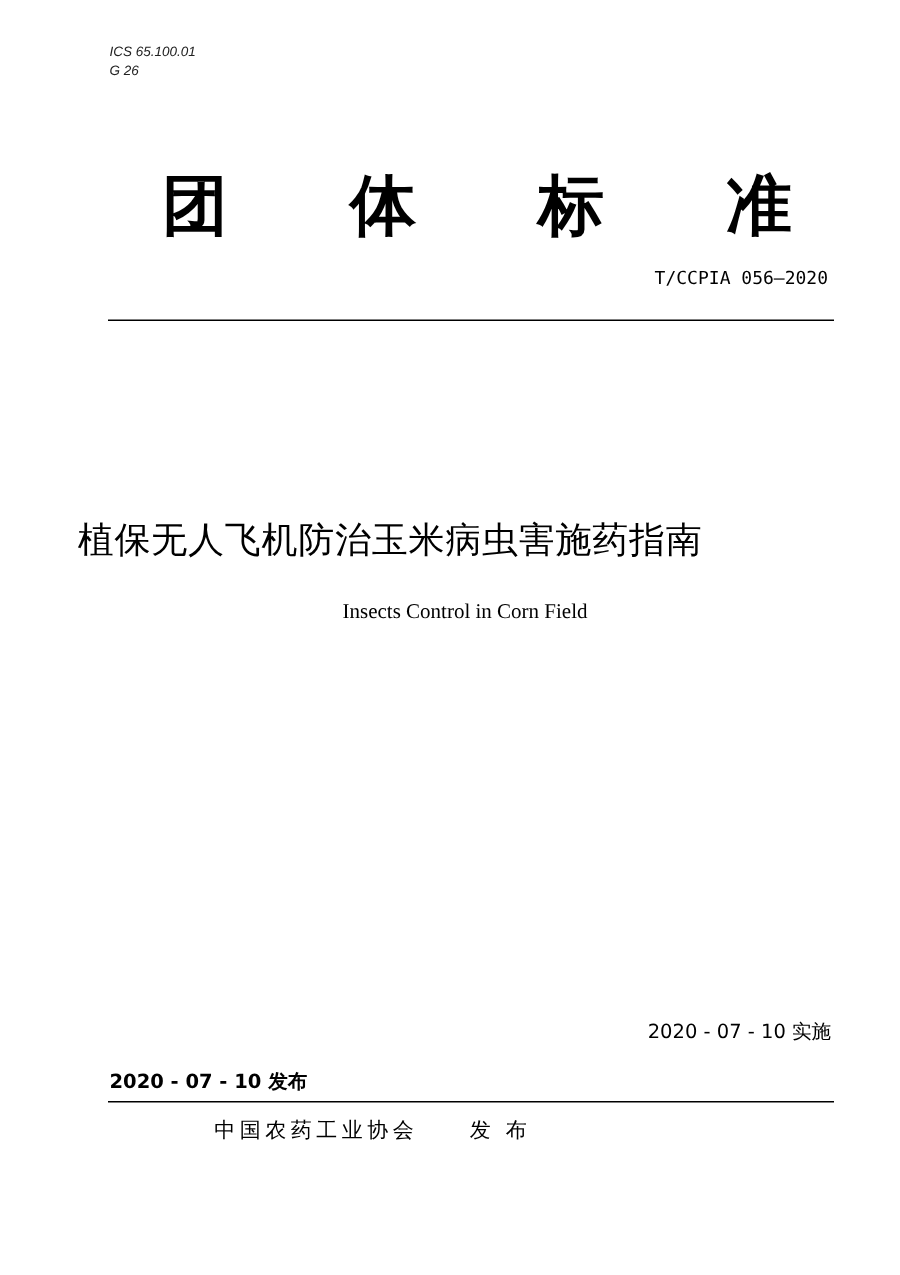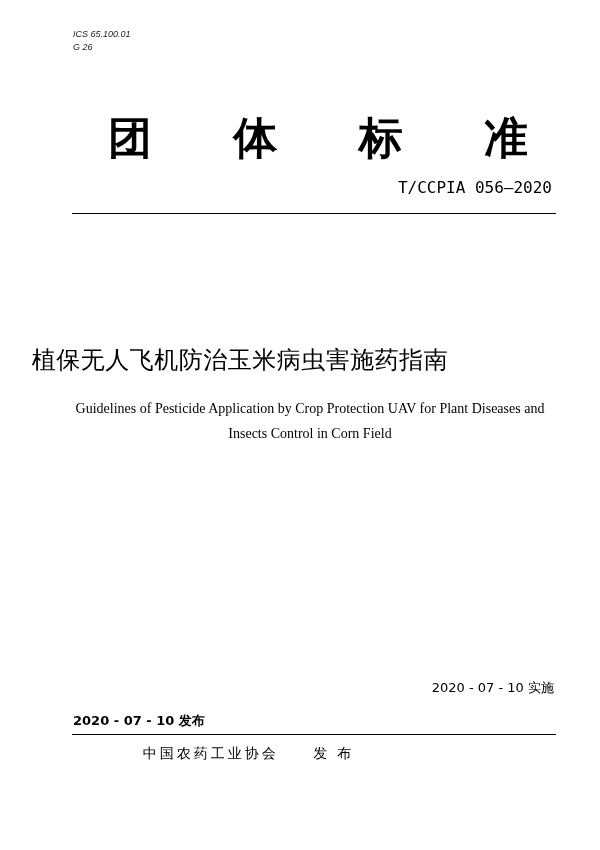--- a/index.html
+++ b/index.html
@@ -1,23 +1,23 @@
 <!DOCTYPE html>
 <html><head>
   <meta charset="utf-8">
   <style>
     html, body { margin: 0; padding: 0; background: #ffffff; }
     body { width: 600px; height: 850px; position: relative; overflow: hidden; color: #000; font-family: "DejaVu Sans", sans-serif; }
     .abs { position: absolute; }
     .ics { left: 73px; top: 28px; font-size: 9px; line-height: 13px; font-family: "Liberation Sans", sans-serif; color: #222; font-style: italic; }
     .title-row { left: 108px; top: 108px; width: 420px; height: 60px; display: flex; justify-content: space-between; align-items: center; }
     .title-row span { font-size: 44px; font-family: "DejaVu Sans", sans-serif; font-weight: bold; line-height: 60px; }
-    .code { right: 48px; top: 178px; font-size: 16px; font-family: "DejaVu Sans Mono", monospace; }
+    .code { right: 48px; top: 178px; font-size: 12px; font-family: "DejaVu Sans Mono", monospace; }
     .rule { left: 72px; width: 484px; height: 0; border-top: 1px solid #000; }
-    .cn-title { left: 0; width: 480px; top: 342px; text-align: center; font-size: 24px; line-height: 36px; font-family: "DejaVu Sans", sans-serif; letter-spacing: 0.5px; }
+    .cn-title { left: 0; width: 480px; top: 342px; text-align: center; font-size: 24px; line-height: 36px; font-family: "DejaVu Sans", sans-serif; letter-spacing: 0.5px; padding-left: 20px; }
     .en-title { left: 40px; width: 540px; top: 396px; text-align: center; font-size: 14px; line-height: 25px; font-family: "Liberation Serif", serif; }
     .date-left { left: 73px; top: 712px; font-size: 13px; font-family: "DejaVu Sans", sans-serif; font-weight: bold; }
     .date-right { right: 46px; top: 679px; font-size: 13px; font-family: "DejaVu Sans", sans-serif; text-align: center; }
     .publisher { left: 0; width: 504px; top: 745px; text-align: center; font-size: 14px; font-family: "DejaVu Sans", sans-serif; }
     .publisher .org { letter-spacing: 3px; }
     .publisher .act { margin-left: 30px; letter-spacing: 10px; }
   </style>
 </head>
 <body>
 
@@ -33,21 +33,20 @@
   <span>准</span>
 </div>
 
 <div class="abs code">T/CCPIA 056—2020</div>
 
 <div class="abs rule" style="top:213px;"></div>
 
 <div class="abs cn-title">植保无人飞机防治玉米病虫害施药指南</div>
 
 <div class="abs en-title">
-  <div>Guidelines of Pesticide Application by Crop Protection UAV for Plant Diseases and</div>
   <div>Insects Control in Corn Field</div>
 </div>
 
 <div class="abs date-left">2020 - 07 - 10 发布</div>
 <div class="abs date-right">2020 - 07 - 10 实施</div>
 
 <div class="abs rule" style="top:734px;"></div>
 
 <div class="abs publisher">
   <span class="org">中国农药工业协会</span>

